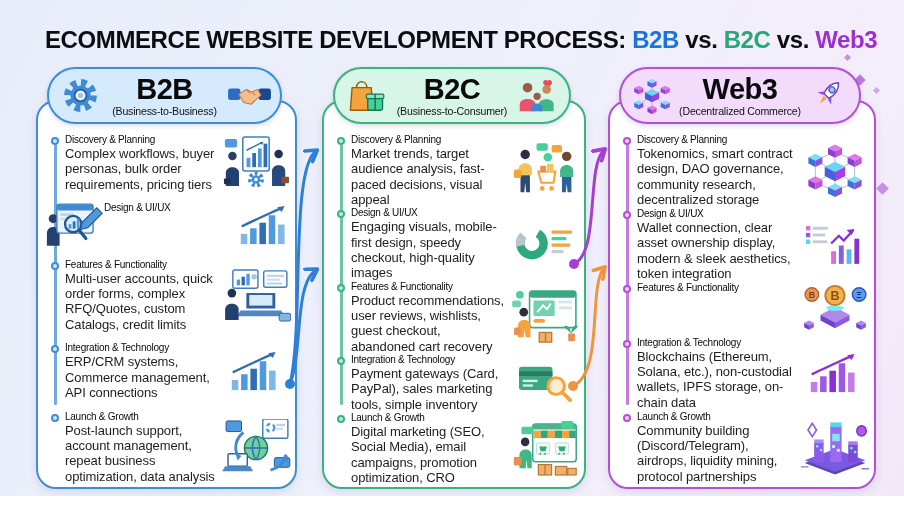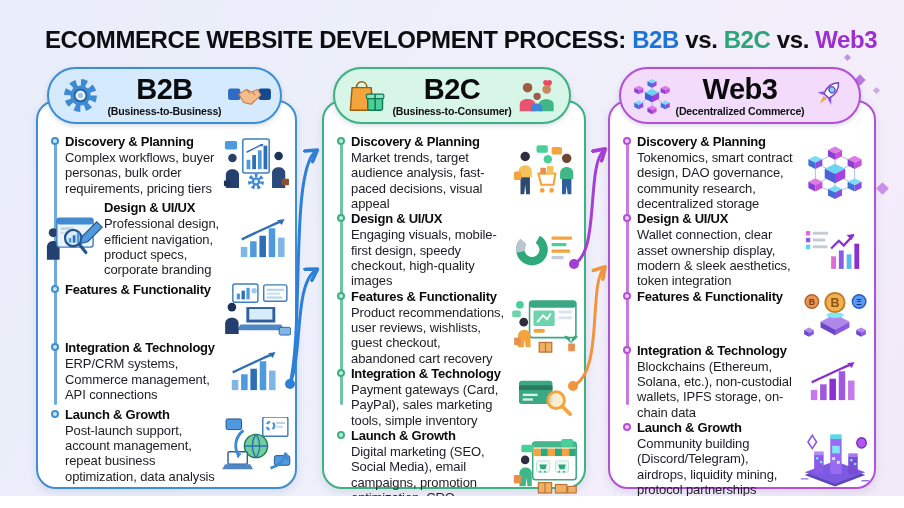--- a/index.html
+++ b/index.html
@@ -19,34 +19,34 @@
   .card { position:absolute; inset:0; background:#ffffff; border:2px solid var(--accent);
           border-radius:20px; box-shadow:0 3px 8px rgba(70,80,150,0.14); }
 
   .pill { position:absolute; top:-33px; left:11px; right:15px; height:57px; z-index:2;
           background:var(--pill-bg); border:2.5px solid var(--accent); border-radius:29px;
           display:flex; align-items:center; justify-content:space-between; padding:0 9px;
           box-shadow:0 2px 5px rgba(40,60,110,0.18); }
   .pill-icon { width:44px; display:flex; justify-content:center; align-items:center; }
   .pill-center { flex:1; text-align:center; line-height:1; }
   .pill-name { font-size:29px; font-weight:bold; color:#0b0b0d; letter-spacing:-0.5px; }
-  .pill-sub  { font-size:10.6px; font-weight:bold; color:#111; margin-top:2px; letter-spacing:-0.2px; }
+  .pill-sub  { font-size:10.6px; font-weight:normal; color:#111; margin-top:2px; letter-spacing:-0.2px; }
 
   .timeline { position:absolute; left:18px; top:44px; bottom:84px; width:2.5px;
               background:var(--accent); opacity:.75; border-radius:2px; z-index:0; }
 
   .steps { position:absolute; top:34px; left:8px; right:5px; bottom:5px; z-index:1;
            display:flex; flex-direction:column; justify-content:space-between; }
   .step { display:flex; align-items:stretch; }
   .tl-col { width:21px; flex:none; display:flex; justify-content:center;
             align-items:flex-start; padding-top:3px; }
   .dot { width:8px; height:8px; border-radius:50%; border:2.5px solid var(--accent);
          background:var(--dot-bg); }
   .step-text { flex:1; min-width:0; padding-right:2px; }
-  .step-title { font-size:13px; font-weight:bold; color:#0b0b0d; letter-spacing:-0.25px;
+  .step-title { font-size:10px; font-weight:normal; color:#0b0b0d; letter-spacing:-0.25px;
                 margin-bottom:1px; white-space:nowrap; }
   .step-desc { font-size:13px; line-height:1.18; color:#1d1d24; letter-spacing:-0.1px; }
   .step-illu { flex:none; width:72px; align-self:center; display:flex; justify-content:center; }
   .left-art  { flex:none; width:58px; align-self:center; display:flex; justify-content:center; }
   .step.has-left .tl-col { width:2px; }
   .step.has-left .step-illu { width:54px; }
 
   .connectors { position:absolute; inset:0; z-index:5; pointer-events:none; }
 
   .sparkle { position:absolute; background:#bb7ae2; transform:rotate(45deg); z-index:1; }
@@ -134,41 +134,41 @@
               <circle cx="30" cy="24" r="9" fill="#d8ecfb" stroke="#24558e" stroke-width="2.5"></circle>
               <rect x="25" y="24" width="3" height="5" fill="#4f9ade"></rect>
               <rect x="29.5" y="21" width="3" height="8" fill="#2e6fb4"></rect>
               <rect x="34" y="18" width="3" height="11" fill="#4f9ade"></rect>
               <line x1="36.5" y1="30.5" x2="44" y2="40" stroke="#24558e" stroke-width="3.5" stroke-linecap="round"></line>
               <path d="M56 6l6 6-16 16-8 2 2-8z" fill="#4f9ade" stroke="#24558e" stroke-width="1.2"></path>
             </svg>
           </span>
     <div class="step-text">
       <div class="step-title">Design &amp; UI/UX</div>
-      <div class="step-desc">Professional design, efficient navigation, product specs, corporate branding</div>
     </div>
     <span class="step-illu">
             <svg viewBox="0 0 58 46" width="54" height="43">
               <rect x="3" y="32" width="7" height="11" fill="#7fb8e8"></rect>
               <rect x="13" y="26" width="7" height="17" fill="#4f9ade"></rect>
               <rect x="23" y="20" width="7" height="23" fill="#2e6fb4"></rect>
               <rect x="33" y="12" width="7" height="31" fill="#4f9ade"></rect>
               <rect x="43" y="22" width="7" height="21" fill="#7fb8e8"></rect>
               <path d="M4 24C16 18 34 10 47 4" stroke="#2e6fb4" stroke-width="2.6" fill="none"></path>
               <path d="M50 2l-8 1.5 5 5z" fill="#2e6fb4"></path>
             </svg>
           </span>
   </div>
         <div class="step">
     <div class="tl-col">
             <span class="dot"></span>
           </div>
 
     <div class="step-text">
       <div class="step-title">Features &amp; Functionality</div>
+      <div class="step-desc">Multi-user accounts, quick order forms, complex RFQ/Quotes, custom Catalogs, credit limits</div>
     </div>
     <span class="step-illu">
             <svg viewBox="0 0 72 56" width="70" height="54">
               <rect x="12" y="2" width="26" height="19" rx="2" fill="#fff" stroke="#3f7fc0" stroke-width="1.5"></rect>
               <rect x="16" y="12" width="3.5" height="6" fill="#4f9ade"></rect>
               <rect x="21" y="9" width="3.5" height="9" fill="#2e6fb4"></rect>
               <rect x="26" y="6" width="3.5" height="12" fill="#4f9ade"></rect>
               <circle cx="34" cy="9" r="2.8" fill="#9cc8ec"></circle>
               <rect x="44" y="3" width="24" height="17" rx="2" fill="#fff" stroke="#3f7fc0" stroke-width="1.5"></rect>
               <rect x="47" y="7" width="18" height="2.2" fill="#b8d4ec"></rect>

